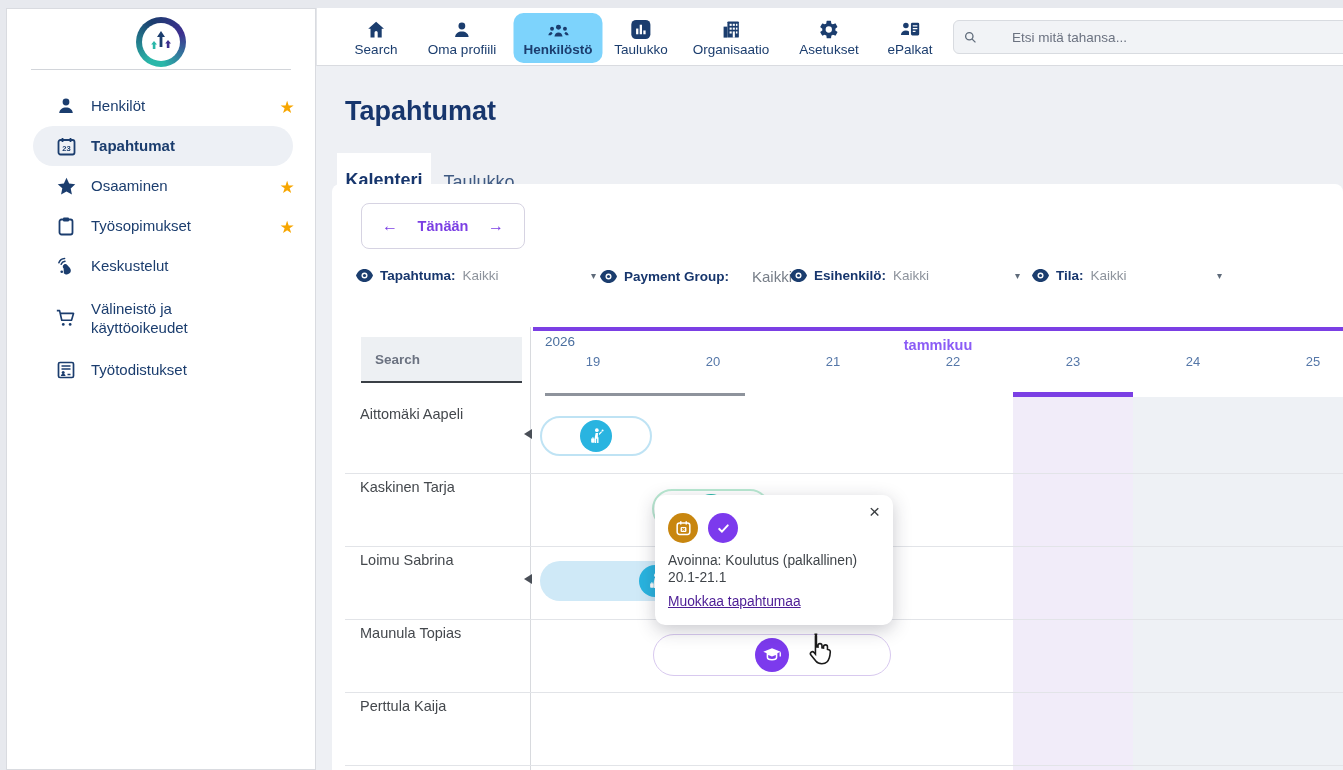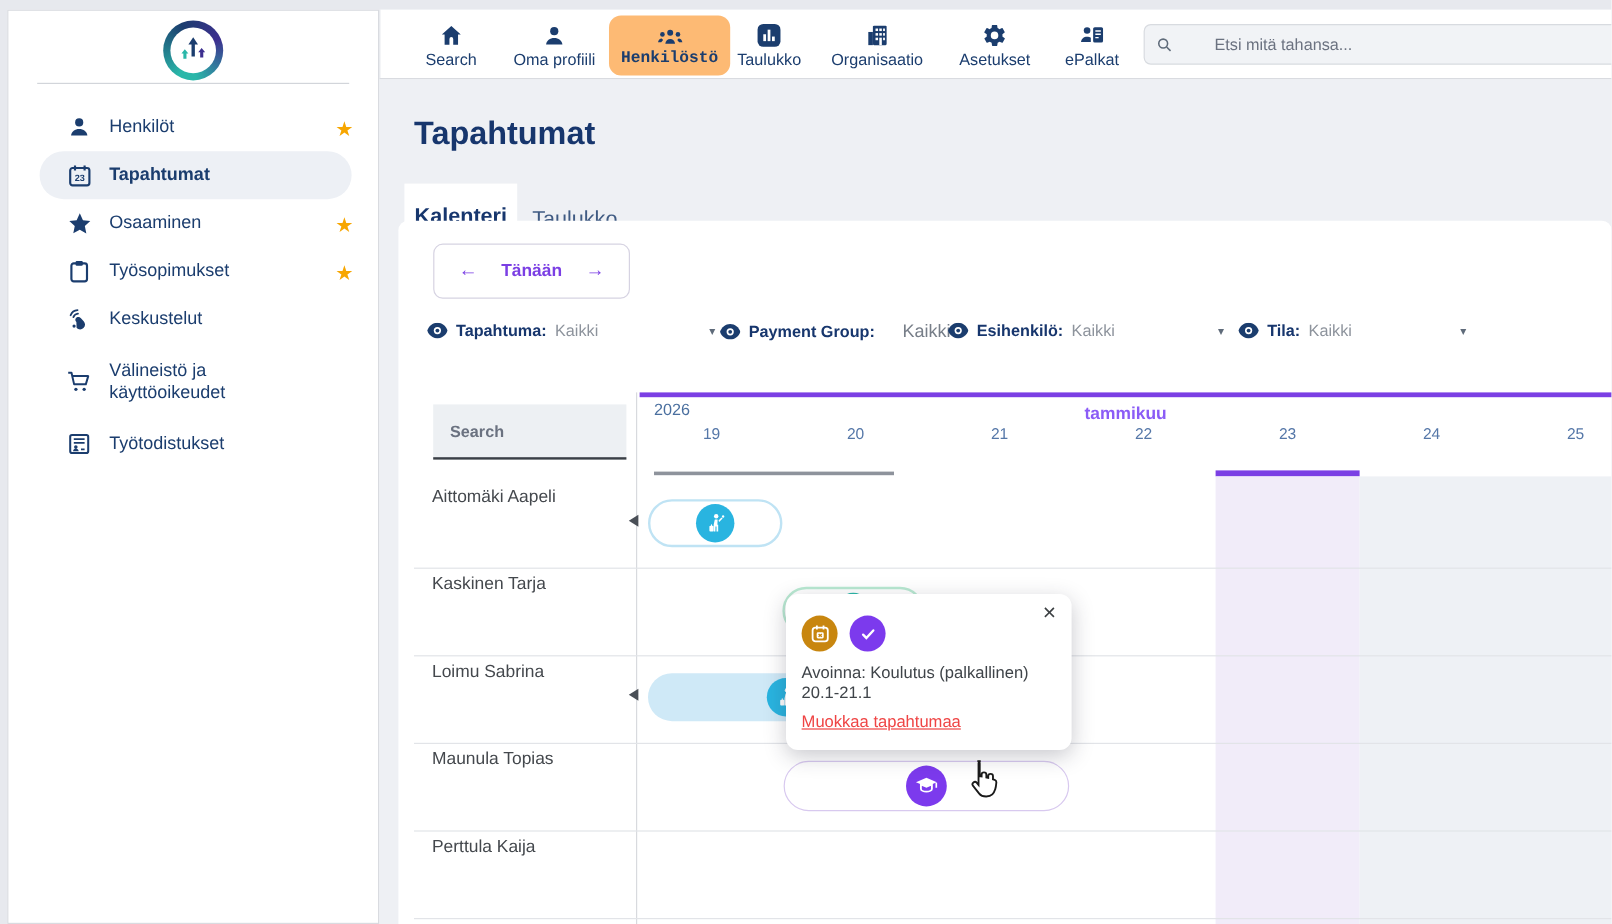--- a/index.html
+++ b/index.html
@@ -23,21 +23,21 @@
   .side-item.tall { height:64px; }
   .side-star { position:absolute; left:270px; width:20px; text-align:center; color:#f7a600; font-size:17px; }
   .sicon { width:22px; display:flex; justify-content:center; flex:none; }
 
   
   .topbar { position:absolute; left:316px; top:8px; width:1027px; height:58px; background:#fff;
     border-bottom:1px solid #d9dbe0; border-left:1px solid #e4e6ea; overflow:hidden; }
   .tnav { position:absolute; top:5px; height:50px; transform:translateX(-50%);
     display:flex; flex-direction:column; align-items:center; justify-content:center; gap:2px;
     color:#1b3d6e; font-size:13.5px; padding:0 10px; border-radius:10px; cursor:pointer; white-space:nowrap; }
-  .tnav.active { background:#fdba74; font-weight:bold;font-family:Liberation Mono, monospace; }
+  .tnav.active { background:#7dd3fc; font-weight:bold; }
   .tsearch { position:absolute; left:636px; right:-6px; top:12px; height:34px;
     background:#f1f3f6; border:1px solid #d8dbe0; border-radius:6px;
     display:flex; align-items:center; gap:7px; padding:0 10px; }
   .tsearch input { border:none; background:transparent; outline:none; font-size:13.5px;
     color:#555; width:100%; font-family:"Liberation Sans",sans-serif;margin-left:28px; }
   .tsearch input::placeholder { color:#6b7280; }
 
   
   .main { position:absolute; left:316px; top:66px; width:1027px; height:704px; background:#eef0f4; }
   .page-title { position:absolute; left:29px; top:30px; font-size:27px; font-weight:bold; color:#17366d; }
@@ -89,21 +89,21 @@
 
   
   .popup { position:absolute; left:323px; top:311px; width:238px; height:130px; background:#fff;
     border-radius:10px; box-shadow:0 5px 18px rgba(40,40,60,.25); z-index:5; padding:10px 13px; }
   .popup-close { position:absolute; right:13px; top:6px; font-size:19px; color:#3c4043; cursor:pointer; }
   .popup-icons { display:flex; gap:10px; margin-top:8px; }
   .pc { width:30px; height:30px; border-radius:50%; display:flex; align-items:center; justify-content:center; }
   .pc.amber { background:#c8860f; }
   .pc.purple { background:#7c3aed; }
   .popup-title { margin-top:9px; font-size:13.8px; color:#3f4449; line-height:1.25; }
-  .popup-link { display:inline-block; margin-top:8px; font-size:13.8px; color:#ef4444;
+  .popup-link { display:inline-block; margin-top:8px; font-size:13.8px; color:#4c1d95;
     text-decoration:underline; cursor:pointer; }
 
   .cursor { position:absolute; left:468px; top:446px; z-index:6; }
 </style>
 </head>
 <body>
 
 <div class="sidebar">
   <div class="logo-wrap">
     <div class="logo-ring">

